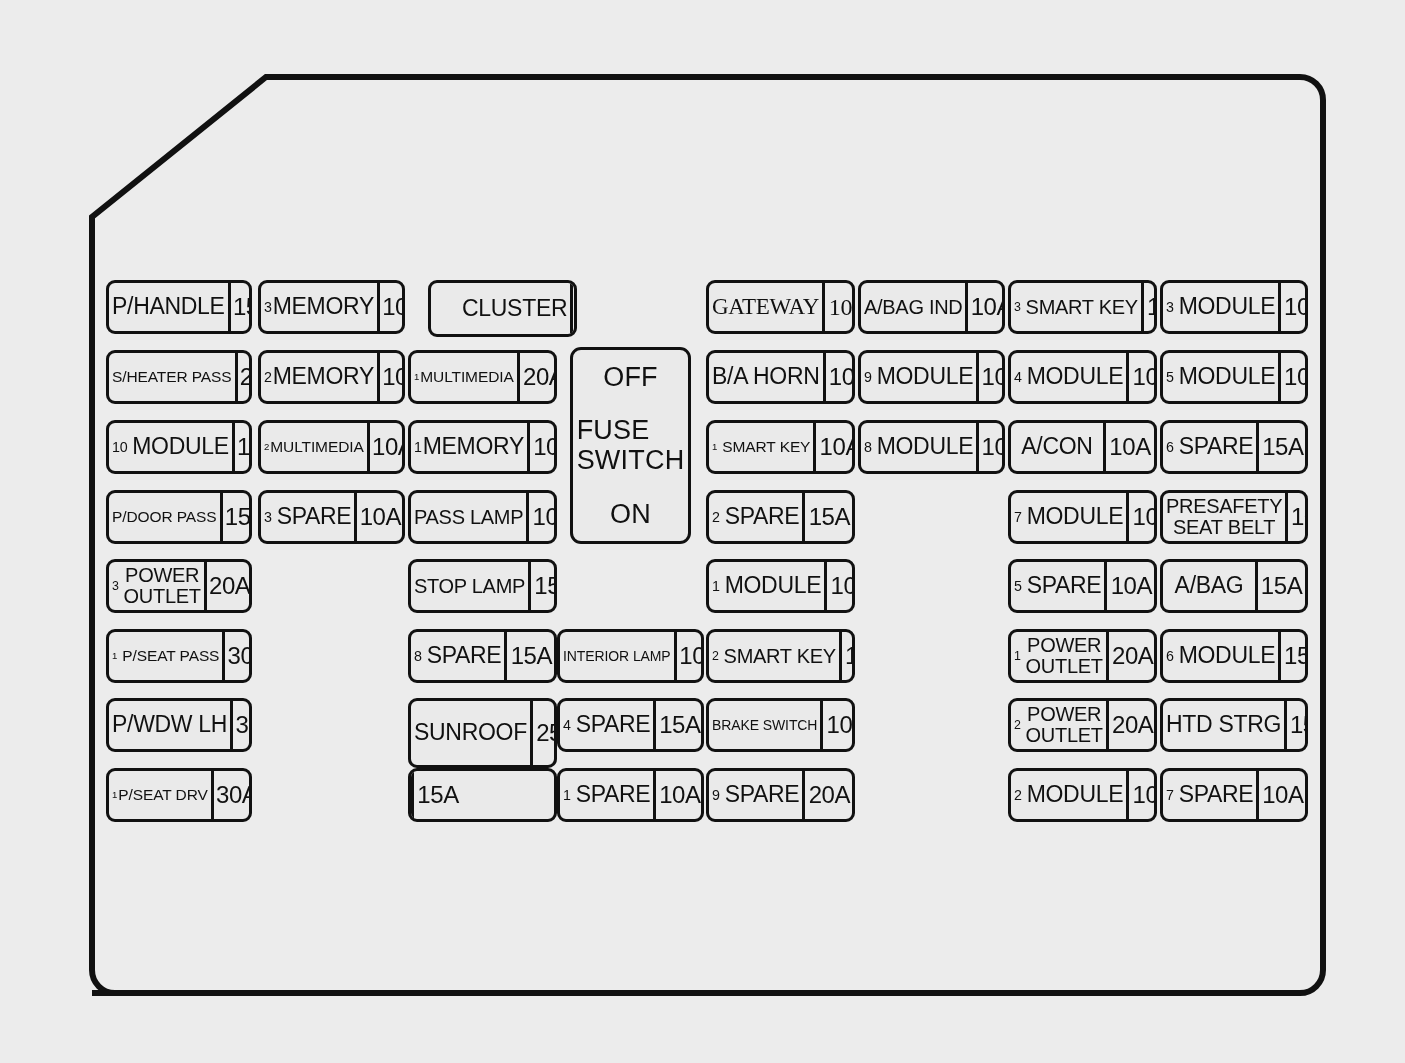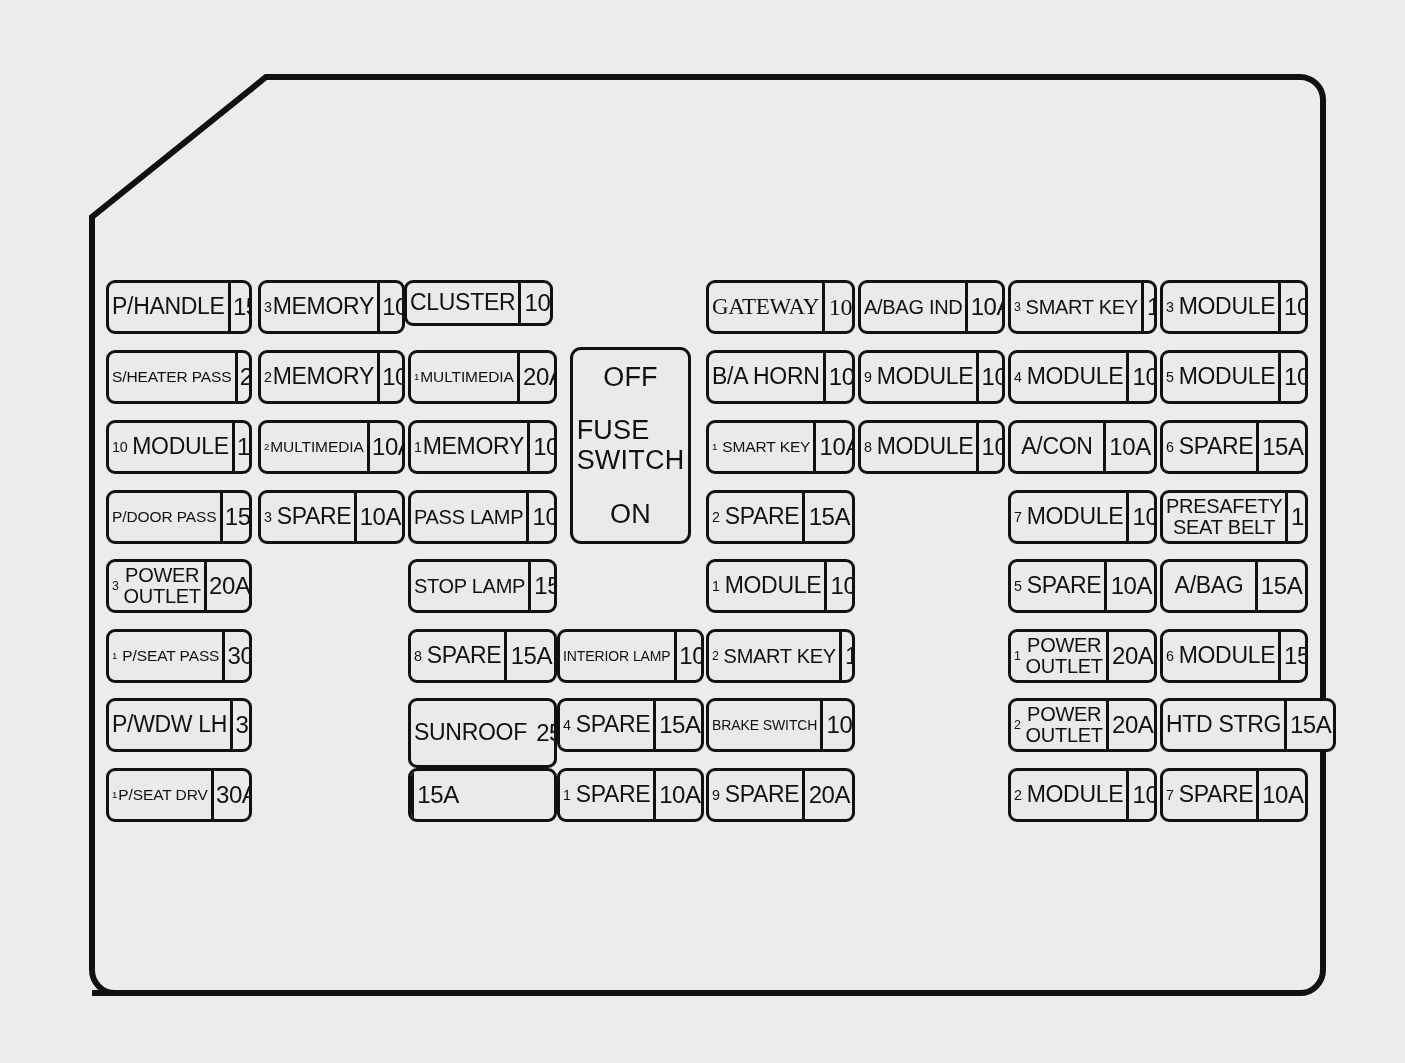--- a/index.html
+++ b/index.html
@@ -206,21 +206,21 @@
       <div class="amp" style="width: 46px;">10A</div>
     </div>
     <div class="fuse" style="left: 258px; top: 490px; width: 147px; height: 54px;">
       <div class="name t-lg">
         <span class="sup sup-gap">3</span>
         <span>SPARE</span>
       </div>
       <div class="divider"></div>
       <div class="amp" style="width: 46px;">10A</div>
     </div>
-    <div class="fuse" style="left: 404px; top: 280px; width: 149px; height: 46px;">
+    <div class="fuse" style="left: 428px; top: 280px; width: 149px; height: 57px; padding-left: 28px;">
       <div class="name t-lg">
         <span>CLUSTER</span>
       </div>
       <div class="divider"></div>
       <div class="amp" style="width: 48px;">10A</div>
     </div>
     <div class="fuse" style="left: 408px; top: 350px; width: 149px; height: 54px;">
       <div class="name t-sm">
         <span class="sup">1</span>
         <span>MULTIMEDIA</span>
@@ -251,21 +251,21 @@
       <div class="amp" style="width: 48px;">15A</div>
     </div>
     <div class="fuse" style="left: 408px; top: 629px; width: 149px; height: 54px;">
       <div class="name t-lg">
         <span class="sup sup-gap">8</span>
         <span>SPARE</span>
       </div>
       <div class="divider"></div>
       <div class="amp" style="width: 48px;">15A</div>
     </div>
-    <div class="fuse" style="left: 408px; top: 698px; width: 149px; height: 70px; align-items: center;">
+    <div class="fuse" style="left: 408px; top: 698px; width: 149px; height: 70px;">
       <div class="name t-lg">
         <span>SUNROOF</span>
       </div>
       <div class="divider"></div>
       <div class="amp" style="width: 48px;">25A</div>
     </div>
     <div class="fuse" style="left: 408px; top: 768px; width: 149px; height: 54px;">
       <div class="divider"></div>
       <div class="amp" style="width: 48px;">15A</div>
     </div>
@@ -478,21 +478,21 @@
       <div class="amp" style="width: 47px;">15A</div>
     </div>
     <div class="fuse" style="left: 1160px; top: 629px; width: 148px; height: 54px;">
       <div class="name t-lg">
         <span class="sup sup-gap">6</span>
         <span>MODULE</span>
       </div>
       <div class="divider"></div>
       <div class="amp" style="width: 47px;">15A</div>
     </div>
-    <div class="fuse" style="left: 1160px; top: 698px; width: 176px; height: 54px;">
+    <div class="fuse" style="left: 1160px; top: 698px; width: 148px; height: 54px;">
       <div class="name t-lg">
         <span>HTD STRG</span>
       </div>
       <div class="divider"></div>
       <div class="amp" style="width: 47px;">15A</div>
     </div>
     <div class="fuse" style="left: 1160px; top: 768px; width: 148px; height: 54px;">
       <div class="name t-lg">
         <span class="sup sup-gap">7</span>
         <span>SPARE</span>

